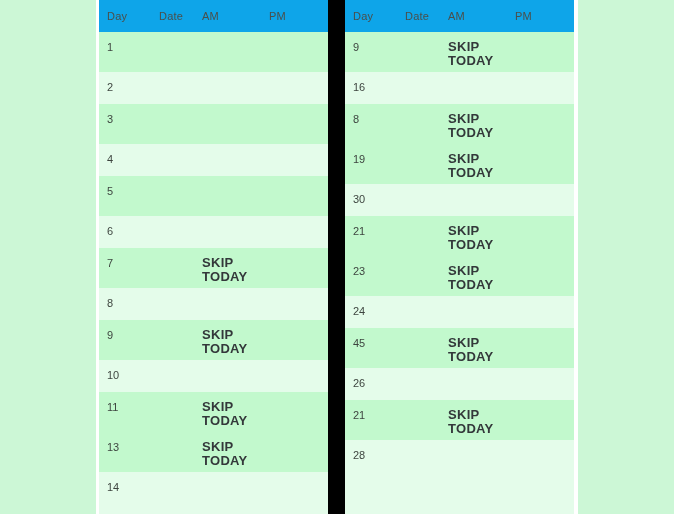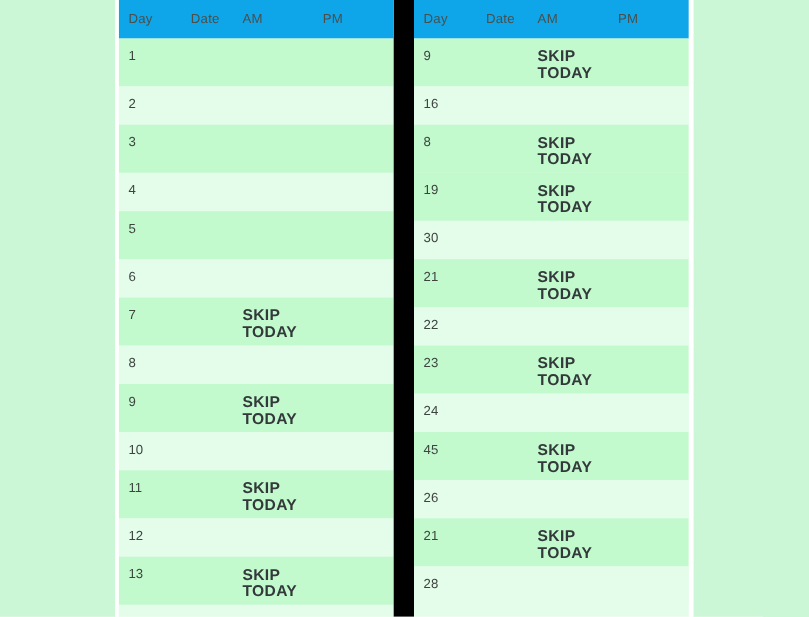--- a/index.html
+++ b/index.html
@@ -191,26 +191,20 @@
           <span class="cell-am"></span>
           <span class="cell-pm"></span>
         </div>
         <div class="cal-row tall">
           <span class="cell-day">11</span>
           <span class="cell-date"></span>
           <span class="cell-am">SKIP
 TODAY</span>
           <span class="cell-pm"></span>
         </div>
-        <div class="cal-row short">
-          <span class="cell-day">12</span>
-          <span class="cell-date"></span>
-          <span class="cell-am"></span>
-          <span class="cell-pm"></span>
-        </div>
         <div class="cal-row tall">
           <span class="cell-day">13</span>
           <span class="cell-date"></span>
           <span class="cell-am">SKIP
 TODAY</span>
           <span class="cell-pm"></span>
         </div>
         <div class="cal-row short">
           <span class="cell-day">14</span>
           <span class="cell-date"></span>
@@ -263,26 +257,20 @@
           <span class="cell-am"></span>
           <span class="cell-pm"></span>
         </div>
         <div class="cal-row tall">
           <span class="cell-day">21</span>
           <span class="cell-date"></span>
           <span class="cell-am">SKIP
 TODAY</span>
           <span class="cell-pm"></span>
         </div>
-        <div class="cal-row short">
-          <span class="cell-day">22</span>
-          <span class="cell-date"></span>
-          <span class="cell-am"></span>
-          <span class="cell-pm"></span>
-        </div>
         <div class="cal-row tall">
           <span class="cell-day">23</span>
           <span class="cell-date"></span>
           <span class="cell-am">SKIP
 TODAY</span>
           <span class="cell-pm"></span>
         </div>
         <div class="cal-row short">
           <span class="cell-day">24</span>
           <span class="cell-date"></span>

